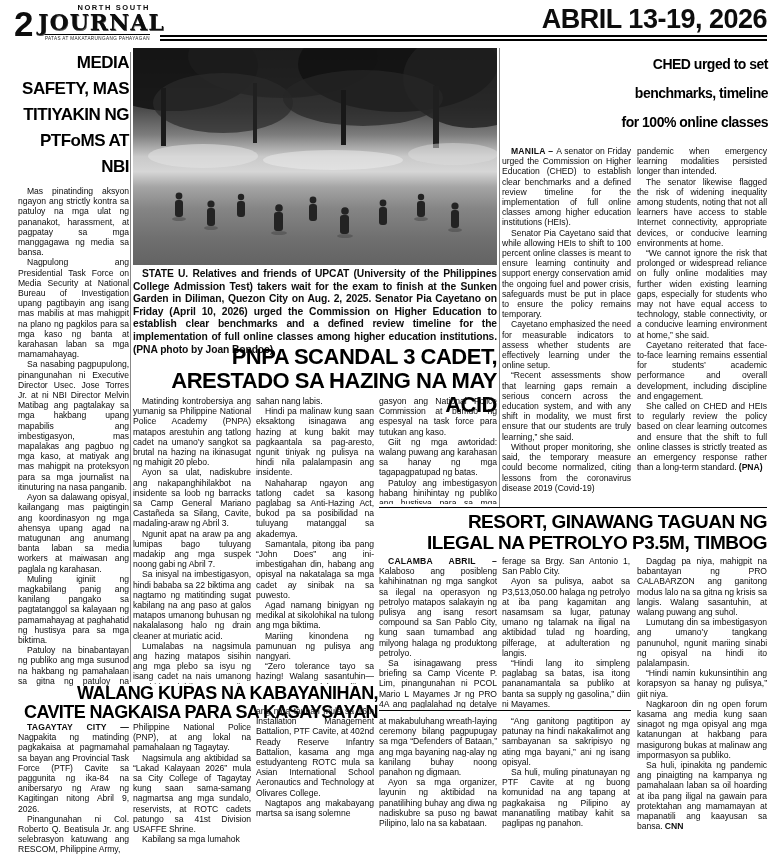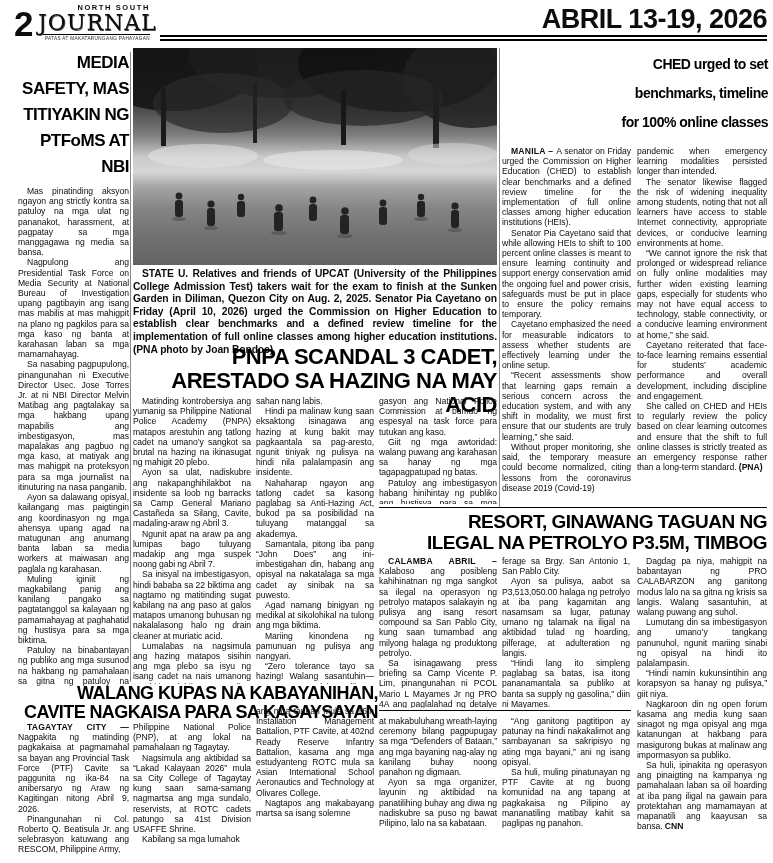--- a/index.html
+++ b/index.html
@@ -4,21 +4,21 @@
 <style>
   *{margin:0;padding:0;box-sizing:border-box}
   html,body{width:773px;height:863px}
   body{position:relative;background:#fff;color:#0d0d0d;font-family:"Liberation Sans",sans-serif;overflow:hidden}
   .abs{position:absolute}
 
   
   .pagenum{left:14px;top:4px;font-size:35px;font-weight:bold;letter-spacing:-1px}
   .logo{left:38px;top:3px;width:112px;text-align:right}
   .logo-top{font-size:7.5px;font-weight:bold;letter-spacing:1.6px;white-space:nowrap}
-  .logo-name{font-family:"DejaVu Serif",serif;font-weight:normal;font-size:22px;line-height:21px;letter-spacing:1px;text-shadow:0.6px 0.6px 0 #555}
+  .logo-name{font-family:"DejaVu Serif",serif;font-weight:bold;font-size:22px;line-height:21px;letter-spacing:1px;text-shadow:0.6px 0.6px 0 #555}
   .logo-tag{font-size:4.6px;letter-spacing:0.4px;color:#222;white-space:nowrap;border-top:1px solid #000;padding-top:1px;margin-top:1px}
   .issue-date{right:6px;top:4px;width:290px;text-align:right;font-size:27px;font-weight:bold;letter-spacing:-0.5px}
   .hdr-rule{left:160px;right:6px;top:35px;height:6px;border-top:2px solid #000;border-bottom:2px solid #000}
 
   
   .vr{position:absolute;width:1px;background:#888}
   .hline{position:absolute;height:1px;background:#000}
 
   
   .hl{font-weight:bold;text-align:right;letter-spacing:-0.5px;color:#000}
@@ -189,21 +189,21 @@
 <div class="abs body-text resort-c2">
   <p class="cont">ferage sa Brgy. San Antonio 1, San Pablo City.</p>
   <p>Ayon sa pulisya, aabot sa P3,513,050.00 halaga ng petrolyo at iba pang kagamitan ang nasamsam sa lugar, patunay umano ng talamak na iligal na aktibidad tulad ng hoarding, pilferage, at adulteration ng langis.</p>
   <p>“Hindi lang ito simpleng paglabag sa batas, isa itong pananamantala sa publiko at banta sa supply ng gasolina,” diin ni Mayames.</p>
 </div>
 <div class="abs body-text resort-c3">
   <p>Dagdag pa niya, mahigpit na babantayan ng PRO CALABARZON ang ganitong modus lalo na sa gitna ng krisis sa langis. Walang sasantuhin, at walang puwang ang suhol.</p>
   <p>Lumutang din sa imbestigasyon ang umano’y tangkang panunuhol, ngunit mariing sinabi ng opisyal na hindi ito palalampasin.</p>
   <p>“Hindi namin kukunsintihin ang korapsyon sa hanay ng pulisya,” giit niya.</p>
   <p>Nagkaroon din ng open forum kasama ang media kung saan sinagot ng mga opisyal ang mga katanungan at hakbang para masigurong bukas at malinaw ang impormasyon sa publiko.</p>
-  <p><span>Sa huli, ipinakita ng operasyon ang pinaigting na kampanya ng pamahalaan laban sa oil hoarding at iba pang iligal na gawain para protektahan ang mamamayan at mapanatili ang kaayusan sa bansa.</span> <b class="sign">CNN</b></p>
+  <p><span>Sa huli, ipinakita ng pandemic ang pinaigting na kampanya ng pamahalaan laban sa oil hoarding at iba pang iligal na gawain para protektahan ang mamamayan at mapanatili ang kaayusan sa bansa.</span> <b class="sign">CNN</b></p>
 </div>
 
 <div class="hline" style="left:379px;top:710px;width:252px"></div>
 <div class="abs hl hl-cavite">WALANG KUPAS NA KABAYANIHAN, CAVITE NAGKAISA PARA SA KASAYSAYAN</div>
 <div class="abs body-text cavite-c1">
   <p><b class="dl">TAGAYTAY CITY — </b><span>Nagpakita ng matinding pagkakaisa at pagmamahal sa bayan ang Provincial Task Force (PTF) Cavite sa paggunita ng ika-84 na anibersaryo ng Araw ng Kagitingan nitong Abril 9, 2026.</span></p>
   <p>Pinangunahan ni Col. Roberto Q. Beatisula Jr. ang selebrasyon katuwang ang RESCOM, Philippine Army,</p>
 </div>
 <div class="abs body-text cavite-c2">
   <p class="cont">Philippine National Police (PNP), at ang lokal na pamahalaan ng Tagaytay.</p>

